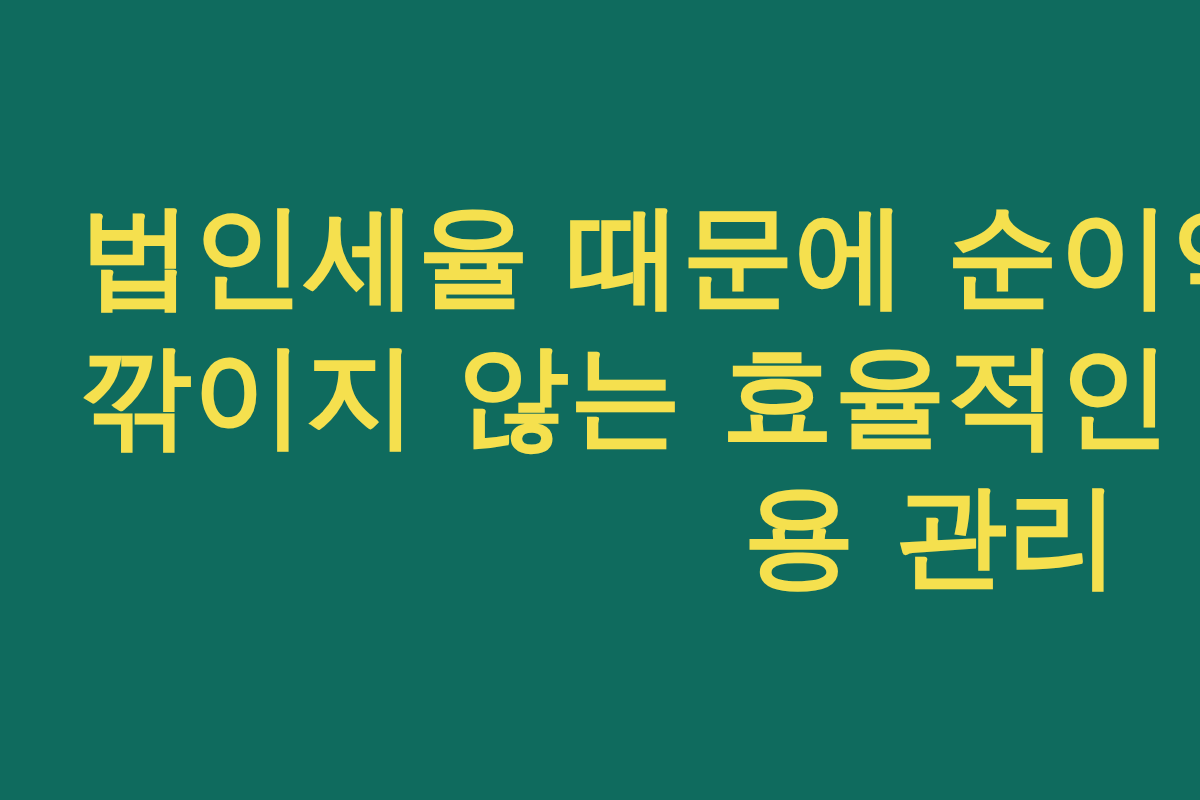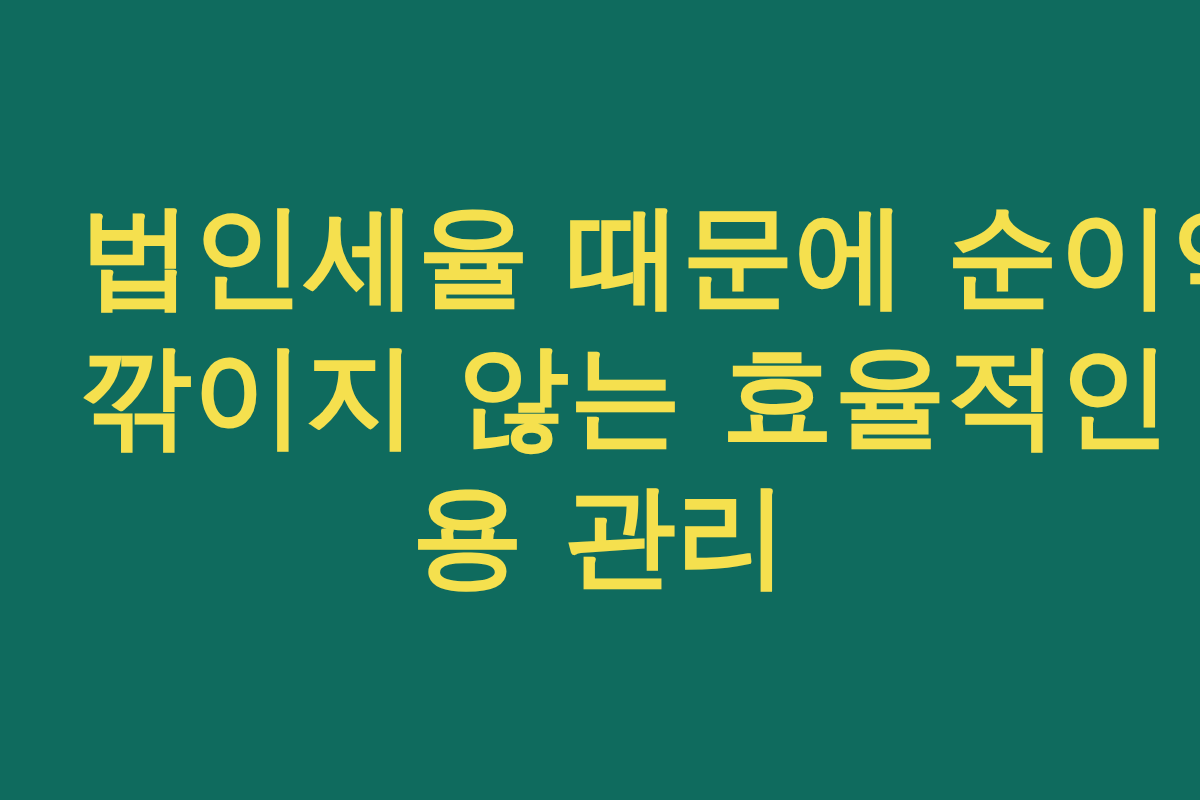--- a/index.html
+++ b/index.html
@@ -48,20 +48,21 @@
     -webkit-font-smoothing: antialiased;
   }
 
   
   .title-line.justified {
     font-size: 112px;
   }
 
   .title-line.short {
     font-size: 112px;
+    text-align: right;
   }
 </style>
 </head>
 <body>
 
 <div class="title-card" style="background: rgb(15, 107, 94);">
   <div class="title-block">
     <span class="title-line justified" style="color: rgb(245, 224, 78);">법인세율 때문에 순이익</span>
     <span class="title-line justified" style="color: rgb(245, 224, 78);">깎이지 않는 효율적인 비</span>
     <span class="title-line short" style="color: rgb(245, 224, 78);">용 관리</span>

